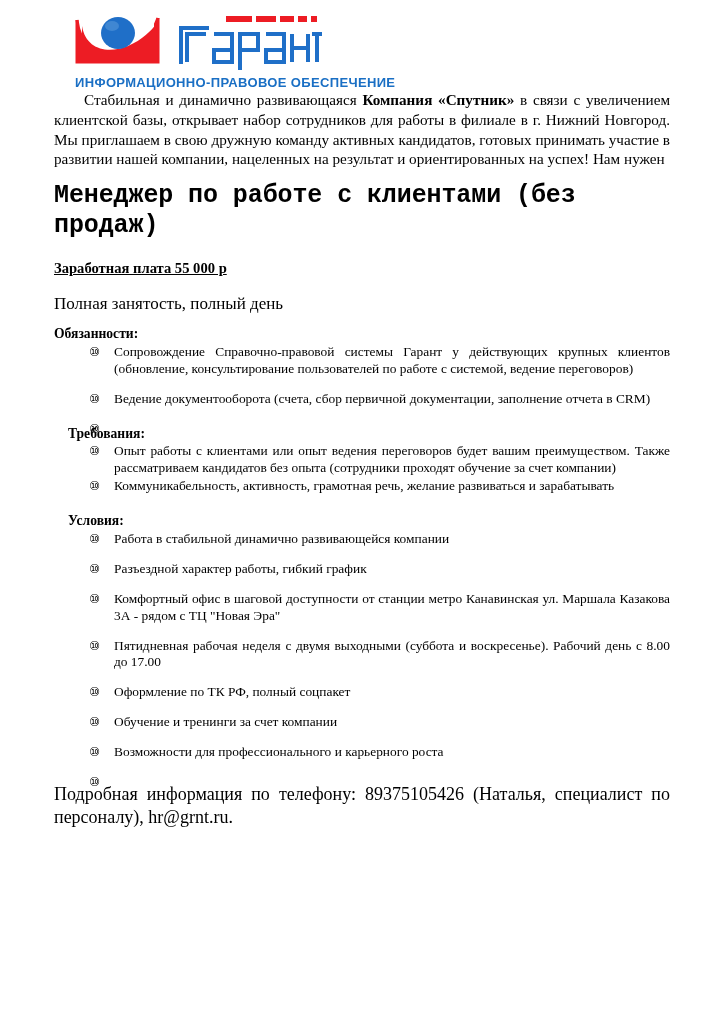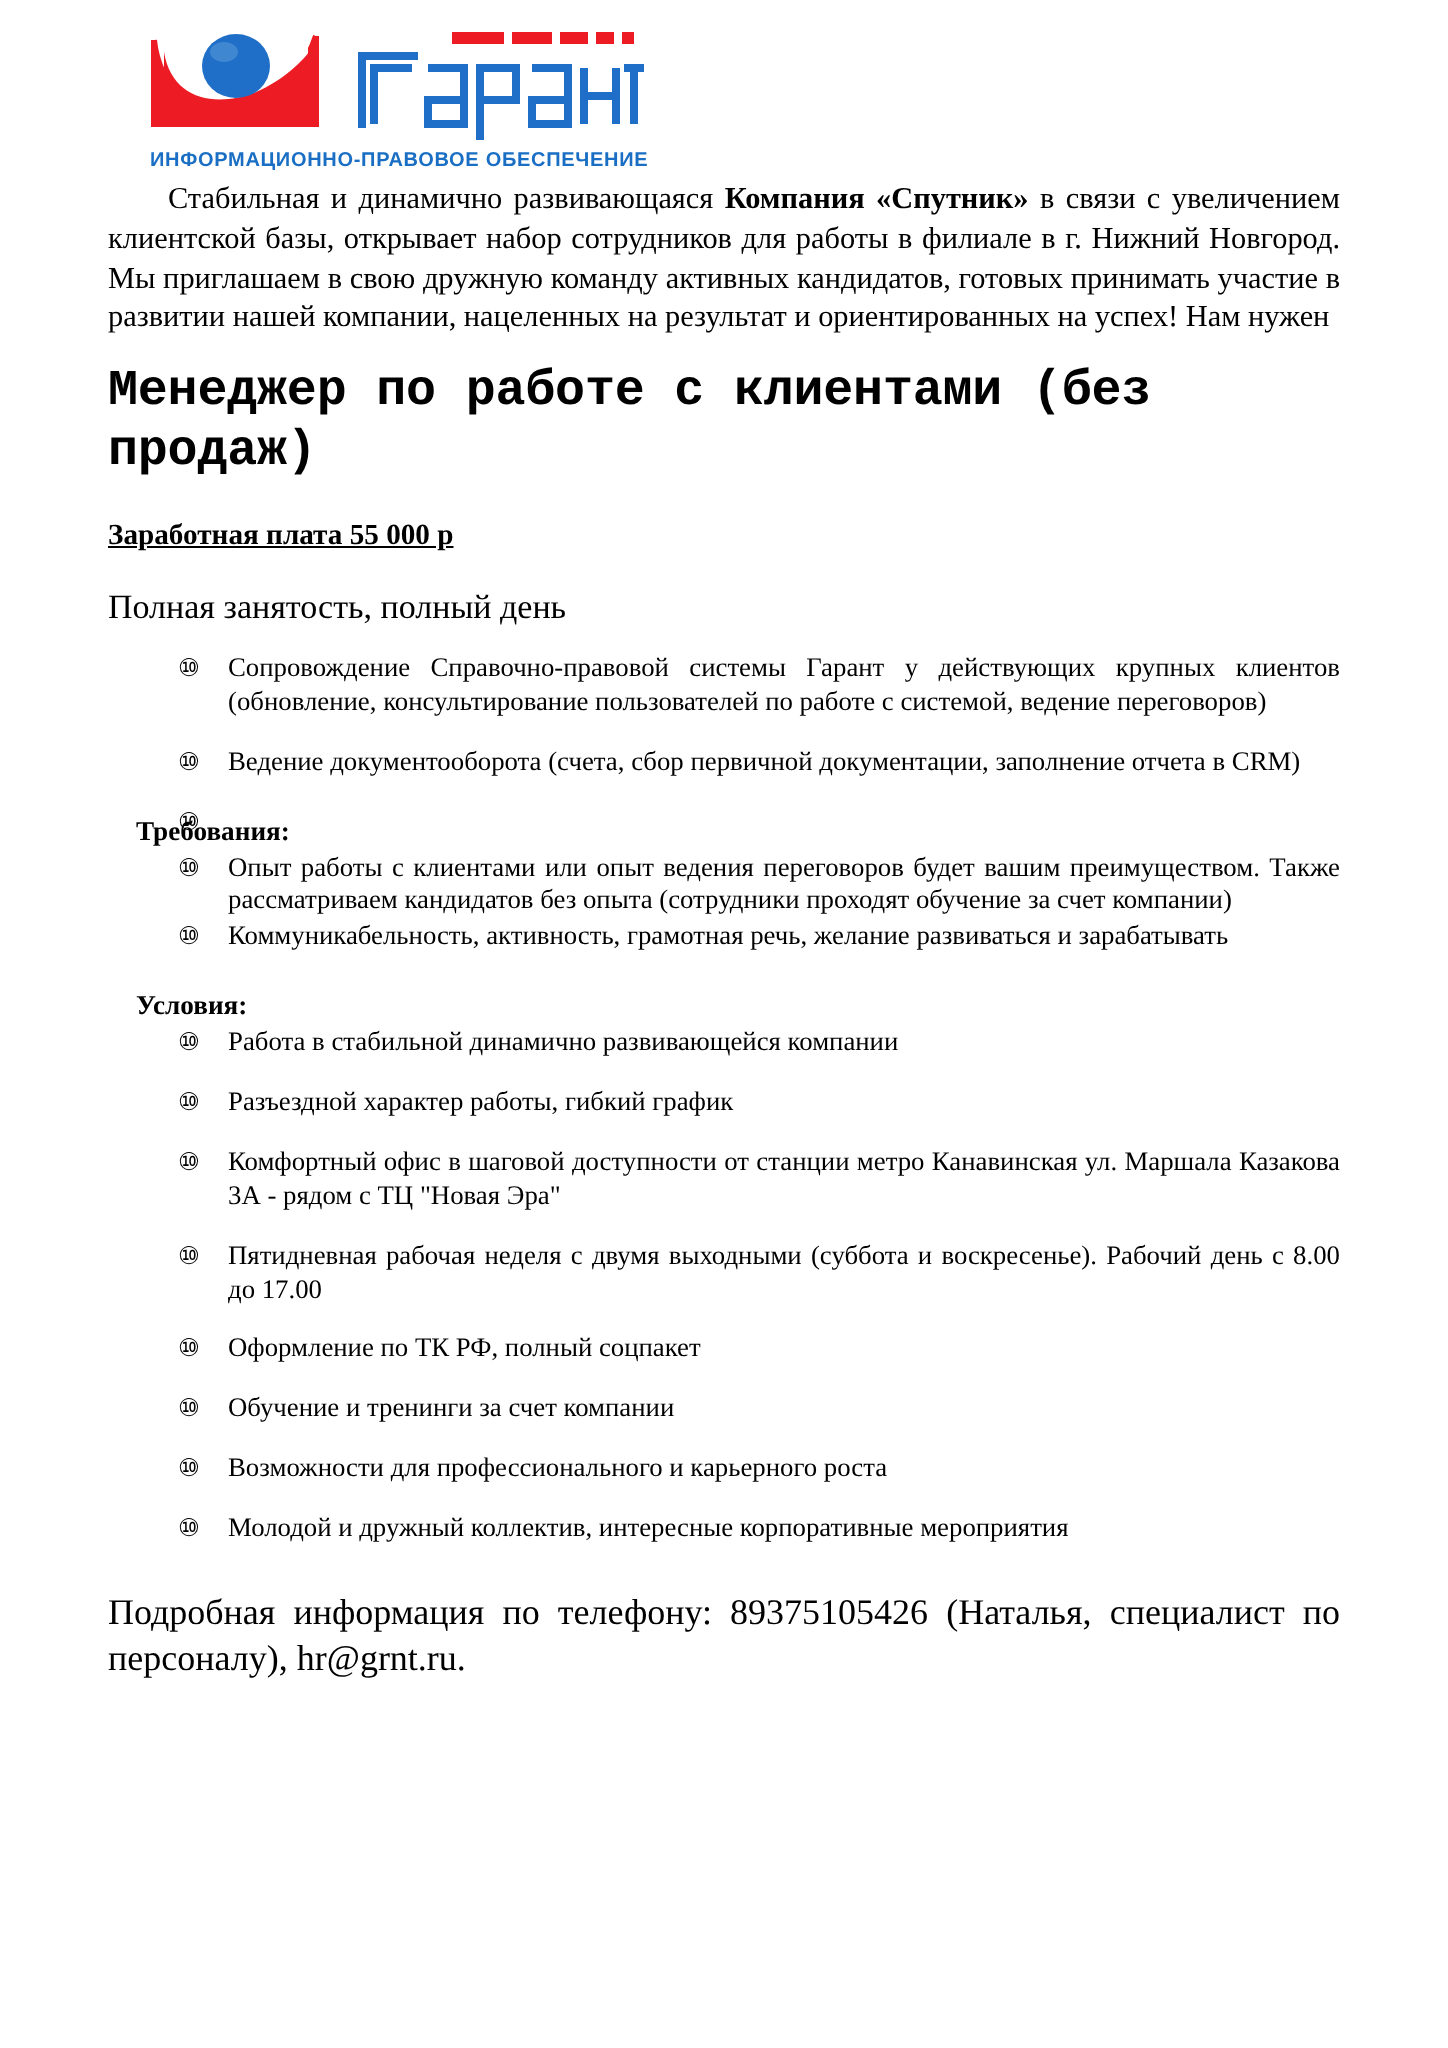--- a/index.html
+++ b/index.html
@@ -43,21 +43,21 @@
   .logo-mark svg { display: block; }
   .logo-word {
     margin-left: 4px;
     width: 148px;
     height: 58px;
     flex: 0 0 auto;
   }
   .logo-word svg { display: block; }
   .logo-tagline {
     font-family: "Liberation Sans", "DejaVu Sans", sans-serif;
-    font-size: 10px;
+    font-size: 13px;
     font-weight: bold;
     color: #1a6fc4;
     letter-spacing: 0.35px;
     margin-top: 1px;
     padding-left: 1px;
     white-space: nowrap;
   }
 
   
   .intro {
@@ -202,20 +202,21 @@
   <p class="intro"><span>Стабильная и динамично развивающаяся </span><b>Компания «Спутник»</b><span> в связи с увеличением клиентской базы, открывает набор сотрудников для работы в филиале в г. Нижний Новгород. Мы приглашаем в свою дружную команду активных кандидатов, готовых принимать участие в развитии нашей компании, нацеленных на результат и ориентированных на успех! Нам нужен</span></p>
 
   <h1 class="job-title">Менеджер по работе с клиентами (без продаж)</h1>
 
   <div>
     <span class="salary">Заработная плата 55 000 р</span>
   </div>
 
   <p class="employment">Полная занятость, полный день</p>
 
+  <div class="sect-head indent-1">Обязанности:</div>
   <ul class="bullets">
     <li><span class="bul">⑩</span><span>Сопровождение Справочно-правовой системы Гарант у действующих крупных клиентов (обновление, консультирование пользователей по работе с системой, ведение переговоров)</span></li>
     <li class="gap"><span class="bul">⑩</span><span>Ведение документооборота (счета, сбор первичной документации, заполнение отчета в CRM)</span></li>
     <li class="gap"><span class="bul">⑩</span></li>
   </ul>
 
   <div class="sect-head indent-2 spaced">Требования:</div>
   <ul class="bullets tight">
     <li><span class="bul">⑩</span><span>Опыт работы с клиентами или опыт ведения переговоров будет вашим преимуществом. Также рассматриваем кандидатов без опыта (сотрудники проходят обучение за счет компании)</span></li>
     <li><span class="bul">⑩</span><span>Коммуникабельность, активность, грамотная речь, желание развиваться и зарабатывать</span></li>
@@ -223,19 +224,19 @@
 
   <div class="sect-head indent-2 spaced">Условия:</div>
   <ul class="bullets">
     <li><span class="bul">⑩</span><span>Работа в стабильной динамично развивающейся компании</span></li>
     <li class="gap"><span class="bul">⑩</span><span>Разъездной характер работы, гибкий график</span></li>
     <li class="gap"><span class="bul">⑩</span><span>Комфортный офис в шаговой доступности от станции метро Канавинская ул. Маршала Казакова 3А - рядом с ТЦ "Новая Эра"</span></li>
     <li class="gap"><span class="bul">⑩</span><span>Пятидневная рабочая неделя с двумя выходными (суббота и воскресенье). Рабочий день с 8.00 до 17.00</span></li>
     <li class="gap"><span class="bul">⑩</span><span>Оформление по ТК РФ, полный соцпакет</span></li>
     <li class="gap"><span class="bul">⑩</span><span>Обучение и тренинги за счет компании</span></li>
     <li class="gap"><span class="bul">⑩</span><span>Возможности для профессионального и карьерного роста</span></li>
-    <li class="gap"><span class="bul">⑩</span><span>Молодой и дружный коллектив, интересные корпоративные мероприятия</span></li>
+    <li class="gap"><span class="bul">⑩</span></li>
   </ul>
 
   <p class="contact">Подробная информация по телефону: 89375105426 (Наталья, специалист по персоналу), hr@grnt.ru.</p>
 
 
 </div>
 
 </body></html>

